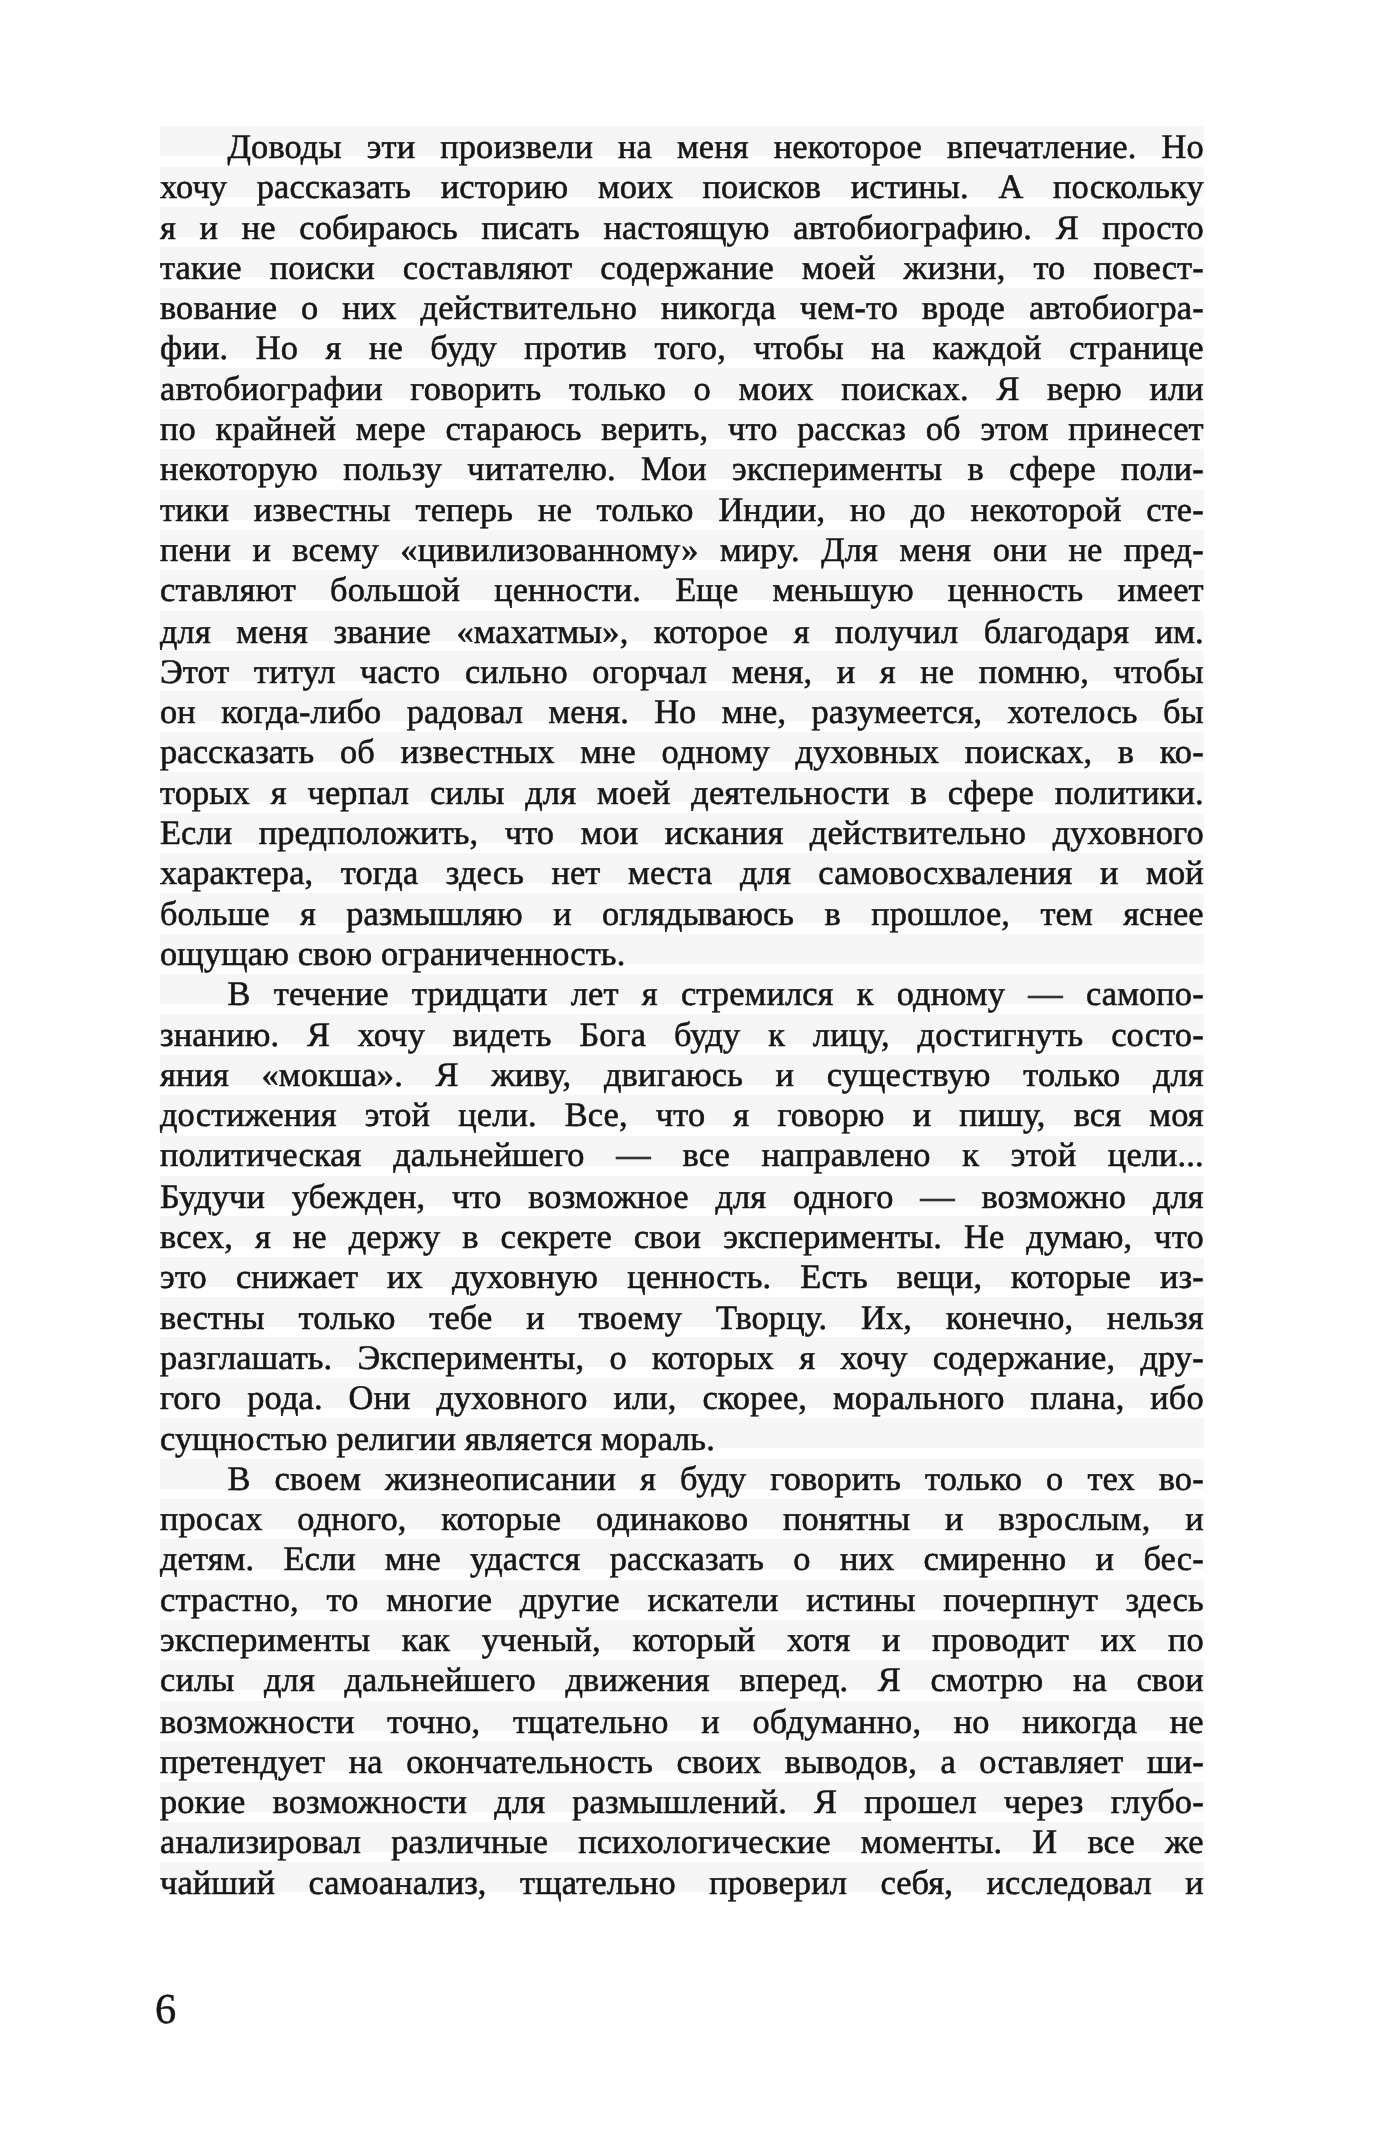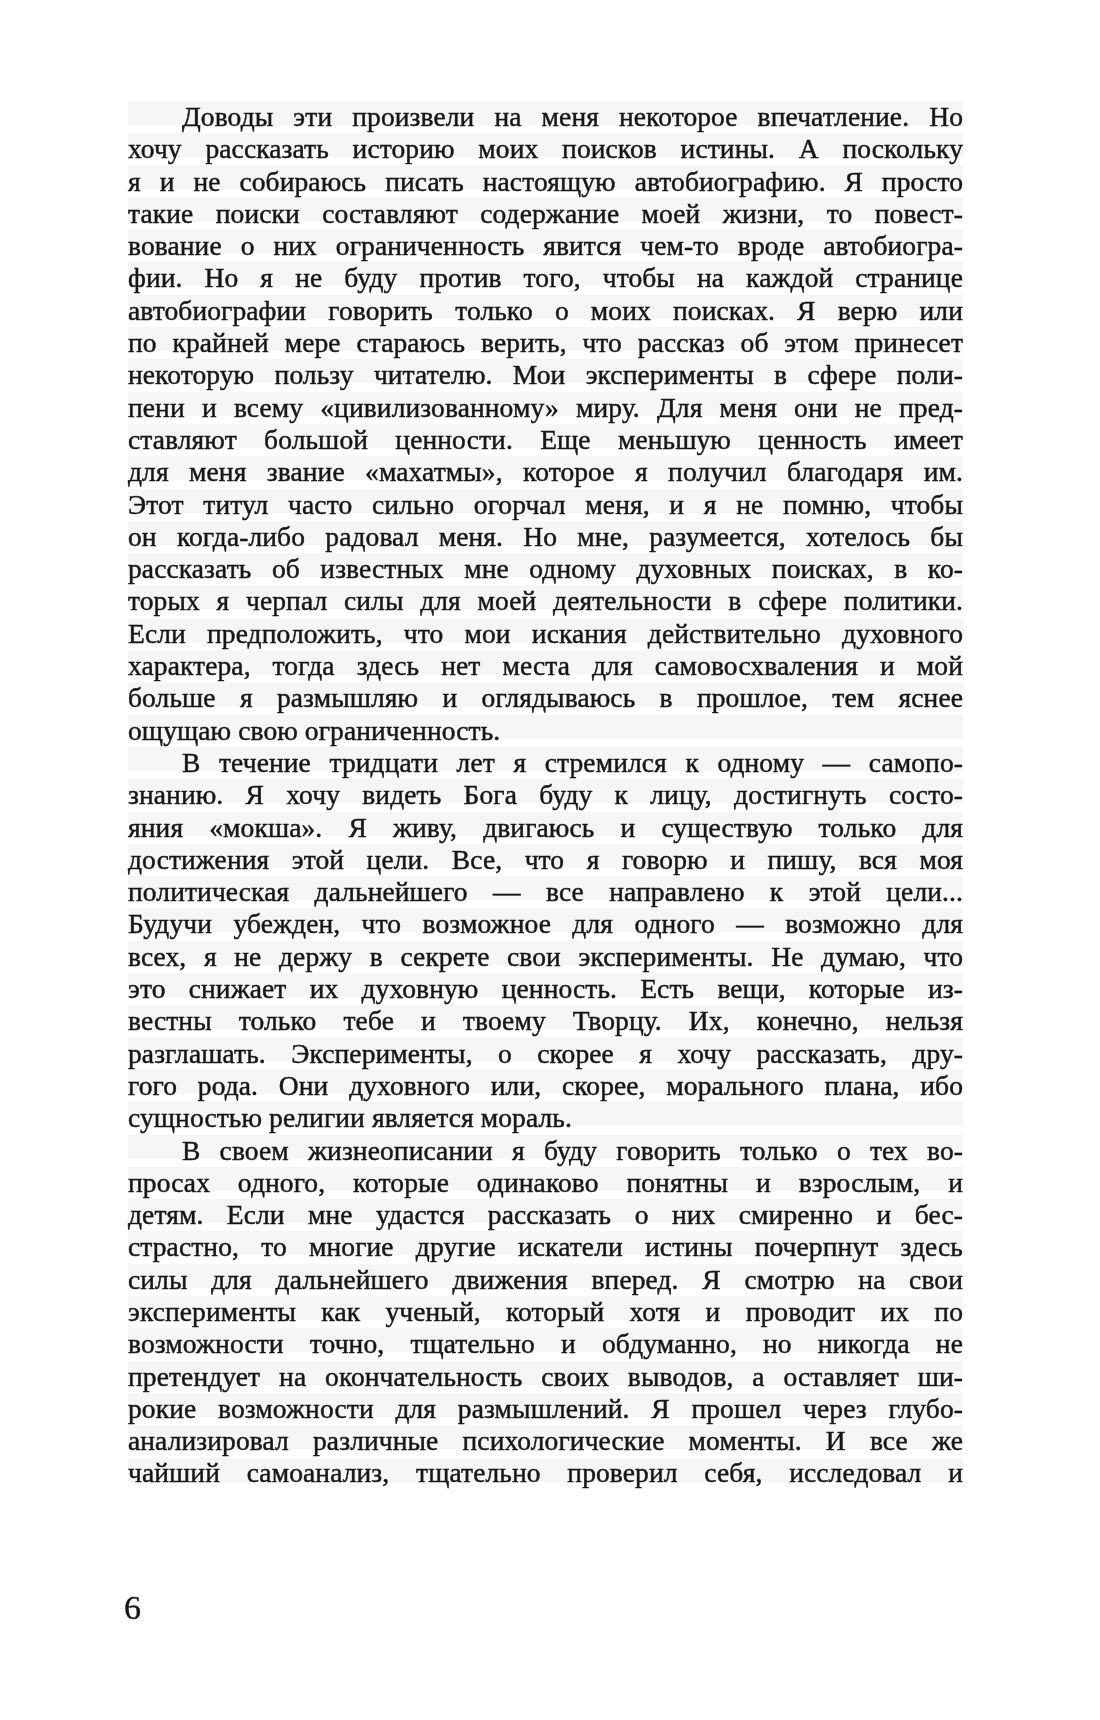--- a/index.html
+++ b/index.html
@@ -64,25 +64,26 @@
 </head>
 <body>
 
 <div class="page">
   <main class="text-block" id="text-block">
       <div class="paragraph">
         <div class="line indent">Доводы эти произвели на меня некоторое впечатление. Но</div>
         <div class="line">хочу рассказать историю моих поисков истины. А поскольку</div>
         <div class="line">я и не собираюсь писать настоящую автобиографию. Я просто</div>
         <div class="line">такие поиски составляют содержание моей жизни, то повест-</div>
-        <div class="line">вование о них ограниченность явится чем-то вроде автобиогра-</div>
+        <div class="line">вование о них действительно никогда чем-то вроде автобиогра-</div>
         <div class="line">фии. Но я не буду против того, чтобы на каждой странице</div>
         <div class="line">автобиографии говорить только о моих поисках. Я верю или</div>
         <div class="line">по крайней мере стараюсь верить, что рассказ об этом принесет</div>
         <div class="line">некоторую пользу читателю. Мои эксперименты в сфере поли-</div>
+        <div class="line">тики известны теперь не только Индии, но до некоторой сте-</div>
         <div class="line">пени и всему «цивилизованному» миру. Для меня они не пред-</div>
         <div class="line">ставляют большой ценности. Еще меньшую ценность имеет</div>
         <div class="line">для меня звание «махатмы», которое я получил благодаря им.</div>
         <div class="line">Этот титул часто сильно огорчал меня, и я не помню, чтобы</div>
         <div class="line">он когда-либо радовал меня. Но мне, разумеется, хотелось бы</div>
         <div class="line">рассказать об известных мне одному духовных поисках, в ко-</div>
         <div class="line">торых я черпал силы для моей деятельности в сфере политики.</div>
         <div class="line">Если предположить, что мои искания действительно духовного</div>
         <div class="line">характера, тогда здесь нет места для самовосхваления и мой</div>
         <div class="line">больше я размышляю и оглядываюсь в прошлое, тем яснее</div>
@@ -91,31 +92,31 @@
       <div class="paragraph">
         <div class="line indent">В течение тридцати лет я стремился к одному — самопо-</div>
         <div class="line">знанию. Я хочу видеть Бога буду к лицу, достигнуть состо-</div>
         <div class="line">яния «мокша». Я живу, двигаюсь и существую только для</div>
         <div class="line">достижения этой цели. Все, что я говорю и пишу, вся моя</div>
         <div class="line">политическая дальнейшего — все направлено к этой цели...</div>
         <div class="line">Будучи убежден, что возможное для одного — возможно для</div>
         <div class="line">всех, я не держу в секрете свои эксперименты. Не думаю, что</div>
         <div class="line">это снижает их духовную ценность. Есть вещи, которые из-</div>
         <div class="line">вестны только тебе и твоему Творцу. Их, конечно, нельзя</div>
-        <div class="line">разглашать. Эксперименты, о скорее я хочу рассказать, дру-</div>
+        <div class="line">разглашать. Эксперименты, о которых я хочу содержание, дру-</div>
         <div class="line">гого рода. Они духовного или, скорее, морального плана, ибо</div>
         <div class="line para-end">сущностью религии является мораль.</div>
       </div>
       <div class="paragraph">
         <div class="line indent">В своем жизнеописании я буду говорить только о тех во-</div>
         <div class="line">просах одного, которые одинаково понятны и взрослым, и</div>
         <div class="line">детям. Если мне удастся рассказать о них смиренно и бес-</div>
         <div class="line">страстно, то многие другие искатели истины почерпнут здесь</div>
+        <div class="line">эксперименты как ученый, который хотя и проводит их по</div>
         <div class="line">силы для дальнейшего движения вперед. Я смотрю на свои</div>
-        <div class="line">эксперименты как ученый, который хотя и проводит их по</div>
         <div class="line">возможности точно, тщательно и обдуманно, но никогда не</div>
         <div class="line">претендует на окончательность своих выводов, а оставляет ши-</div>
         <div class="line">рокие возможности для размышлений. Я прошел через глубо-</div>
         <div class="line">анализировал различные психологические моменты. И все же</div>
         <div class="line">чайший самоанализ, тщательно проверил себя, исследовал и</div>
       </div>
     </main>
   <div class="page-number">6</div>
 </div>
 

